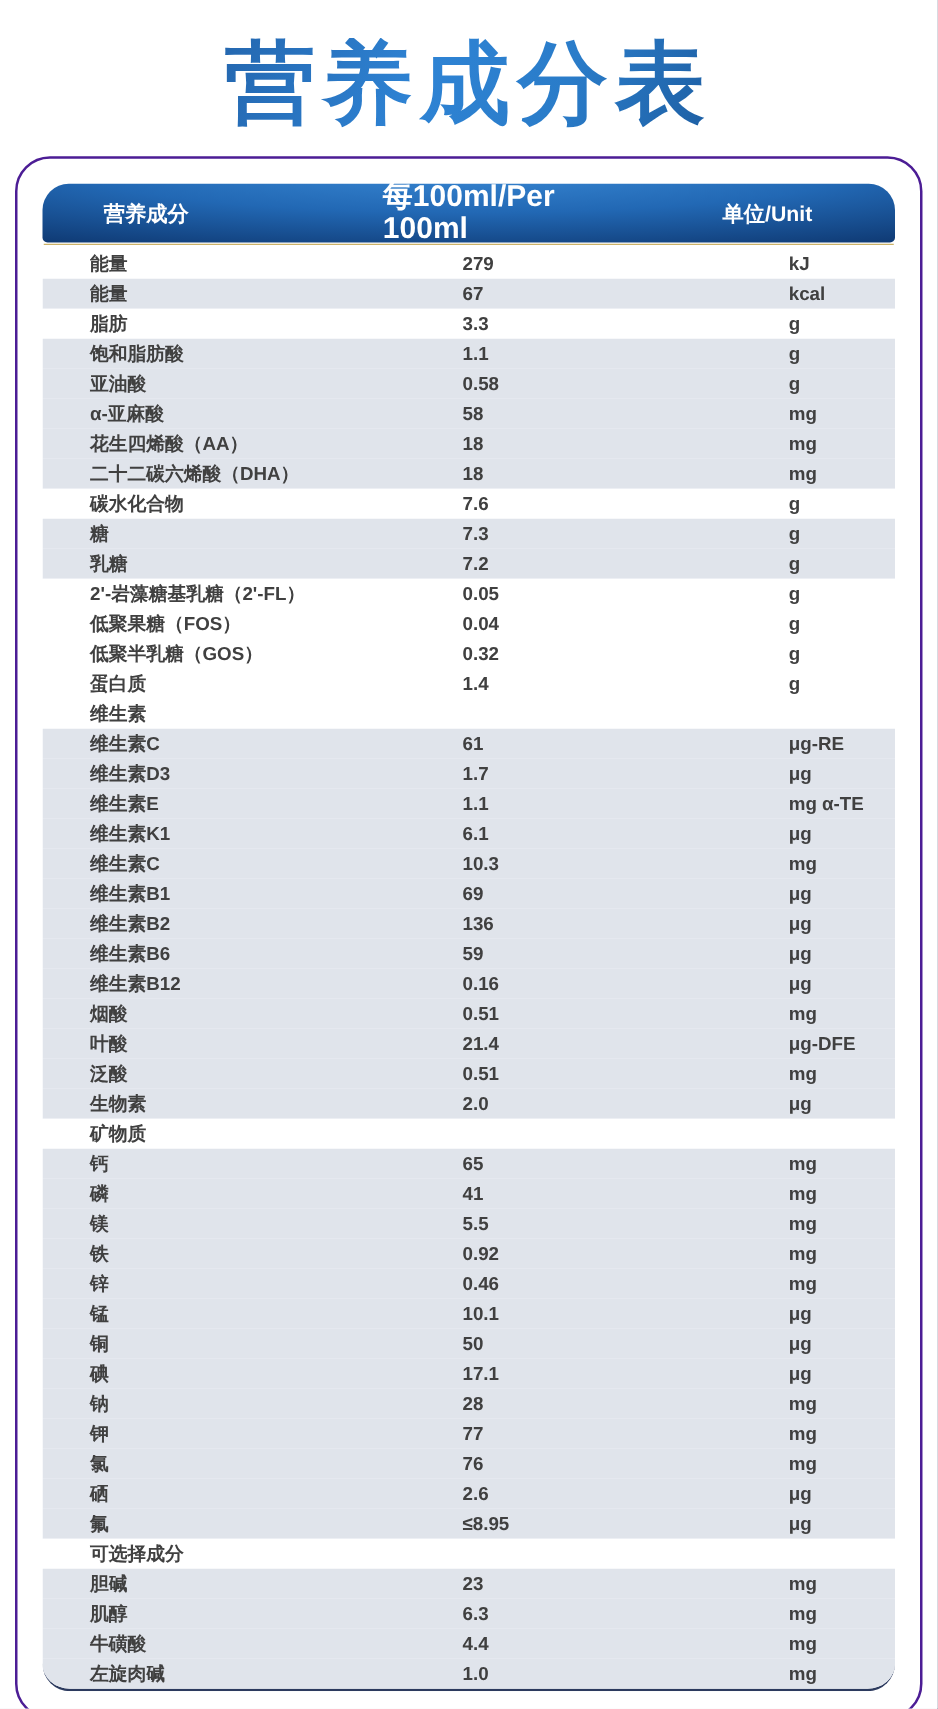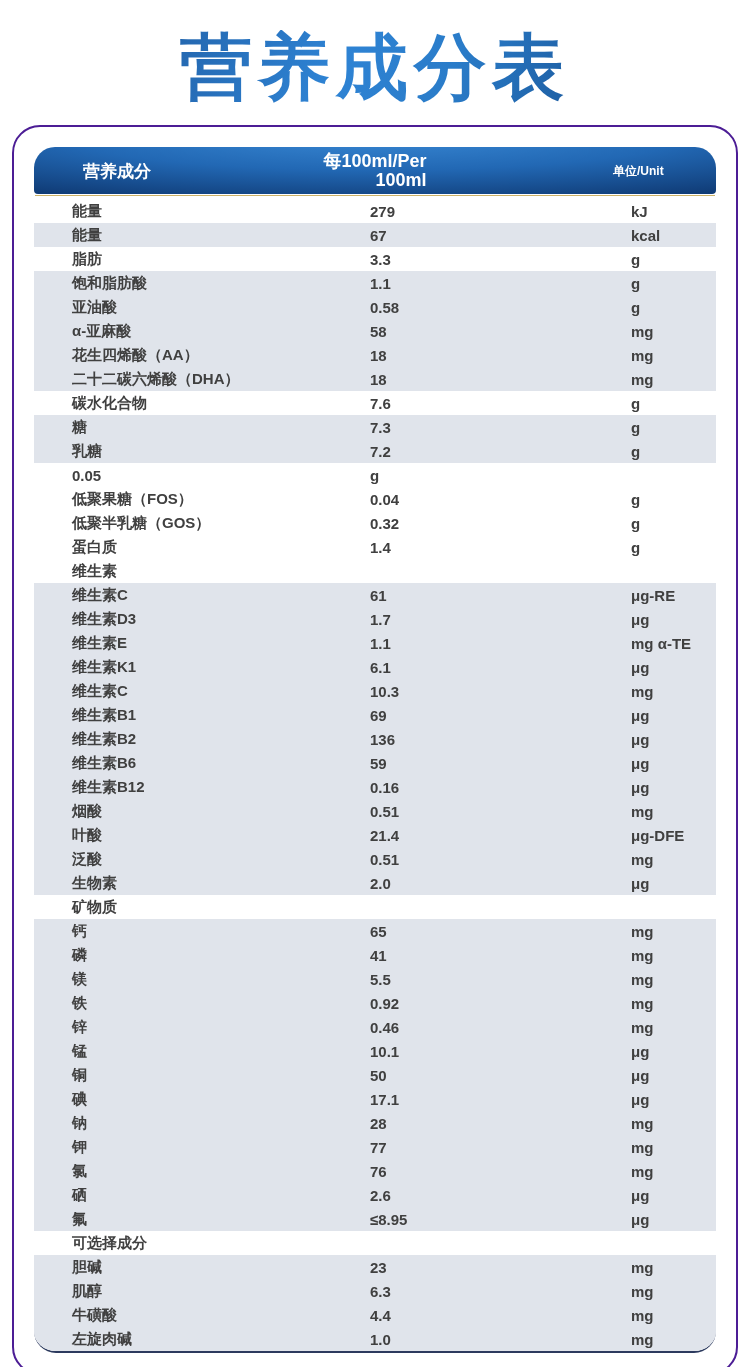--- a/index.html
+++ b/index.html
@@ -23,22 +23,22 @@
     position:absolute; left:12px; top:125px; width:726px;
     box-sizing:border-box; border:2px solid #4c1d95; border-radius:28px;
     padding:20px; background:#ffffff;
   }
   .thead {
     position:relative; height:47px; border-radius:21px 21px 4px 4px;
     background:radial-gradient(130% 220% at 50% -30%, #3a8ad6 0%, #2268b4 36%, #0d356d 74%, #0a2a5a 100%);
     color:#ffffff; font-weight:bold;
   }
   .th-name { position:absolute; left:49px; top:50%; transform:translateY(-50%); font-size:17px; }
-  .th-mid  { position:absolute; left:50%; top:50%; transform:translate(-50%,-50%); text-align:right; font-size:18px; line-height:1.08; }
-  .th-unit { position:absolute; left:579px; top:50%; transform:translateY(-50%); font-size:12px; }
+  .th-mid  { position:absolute; left:50%; top:50%; transform:translate(-50%,-50%); text-align:left; font-size:24px; line-height:1.08; }
+  .th-unit { position:absolute; left:544px; top:50%; transform:translateY(-50%); font-size:17px; }
   .gold-sep { height:1px; background:#ccb267; margin:1px 1px 0 1px; }
   .tbody {
     margin-top:3px; border-radius:4px 4px 22px 22px; overflow:hidden;
     border-bottom:2px solid #2c3a5e;
   }
   .row {
     display:grid; grid-template-columns:298px 261px auto;
     padding-left:38px; height:24px; align-items:center;
     color:#404040; font-weight:bold; font-size:15px; background:#ffffff;
     white-space:nowrap;
@@ -112,20 +112,21 @@
           <span class="cell name">糖</span>
           <span class="cell value">7.3</span>
           <span class="cell unit">g</span>
         </div>
         <div class="row shaded">
           <span class="cell name">乳糖</span>
           <span class="cell value">7.2</span>
           <span class="cell unit">g</span>
         </div>
         <div class="row">
+          <span class="cell name">2'-岩藻糖基乳糖（2'-FL）</span>
           <span class="cell value">0.05</span>
           <span class="cell unit">g</span>
         </div>
         <div class="row">
           <span class="cell name">低聚果糖（FOS）</span>
           <span class="cell value">0.04</span>
           <span class="cell unit">g</span>
         </div>
         <div class="row">
           <span class="cell name">低聚半乳糖（GOS）</span>

